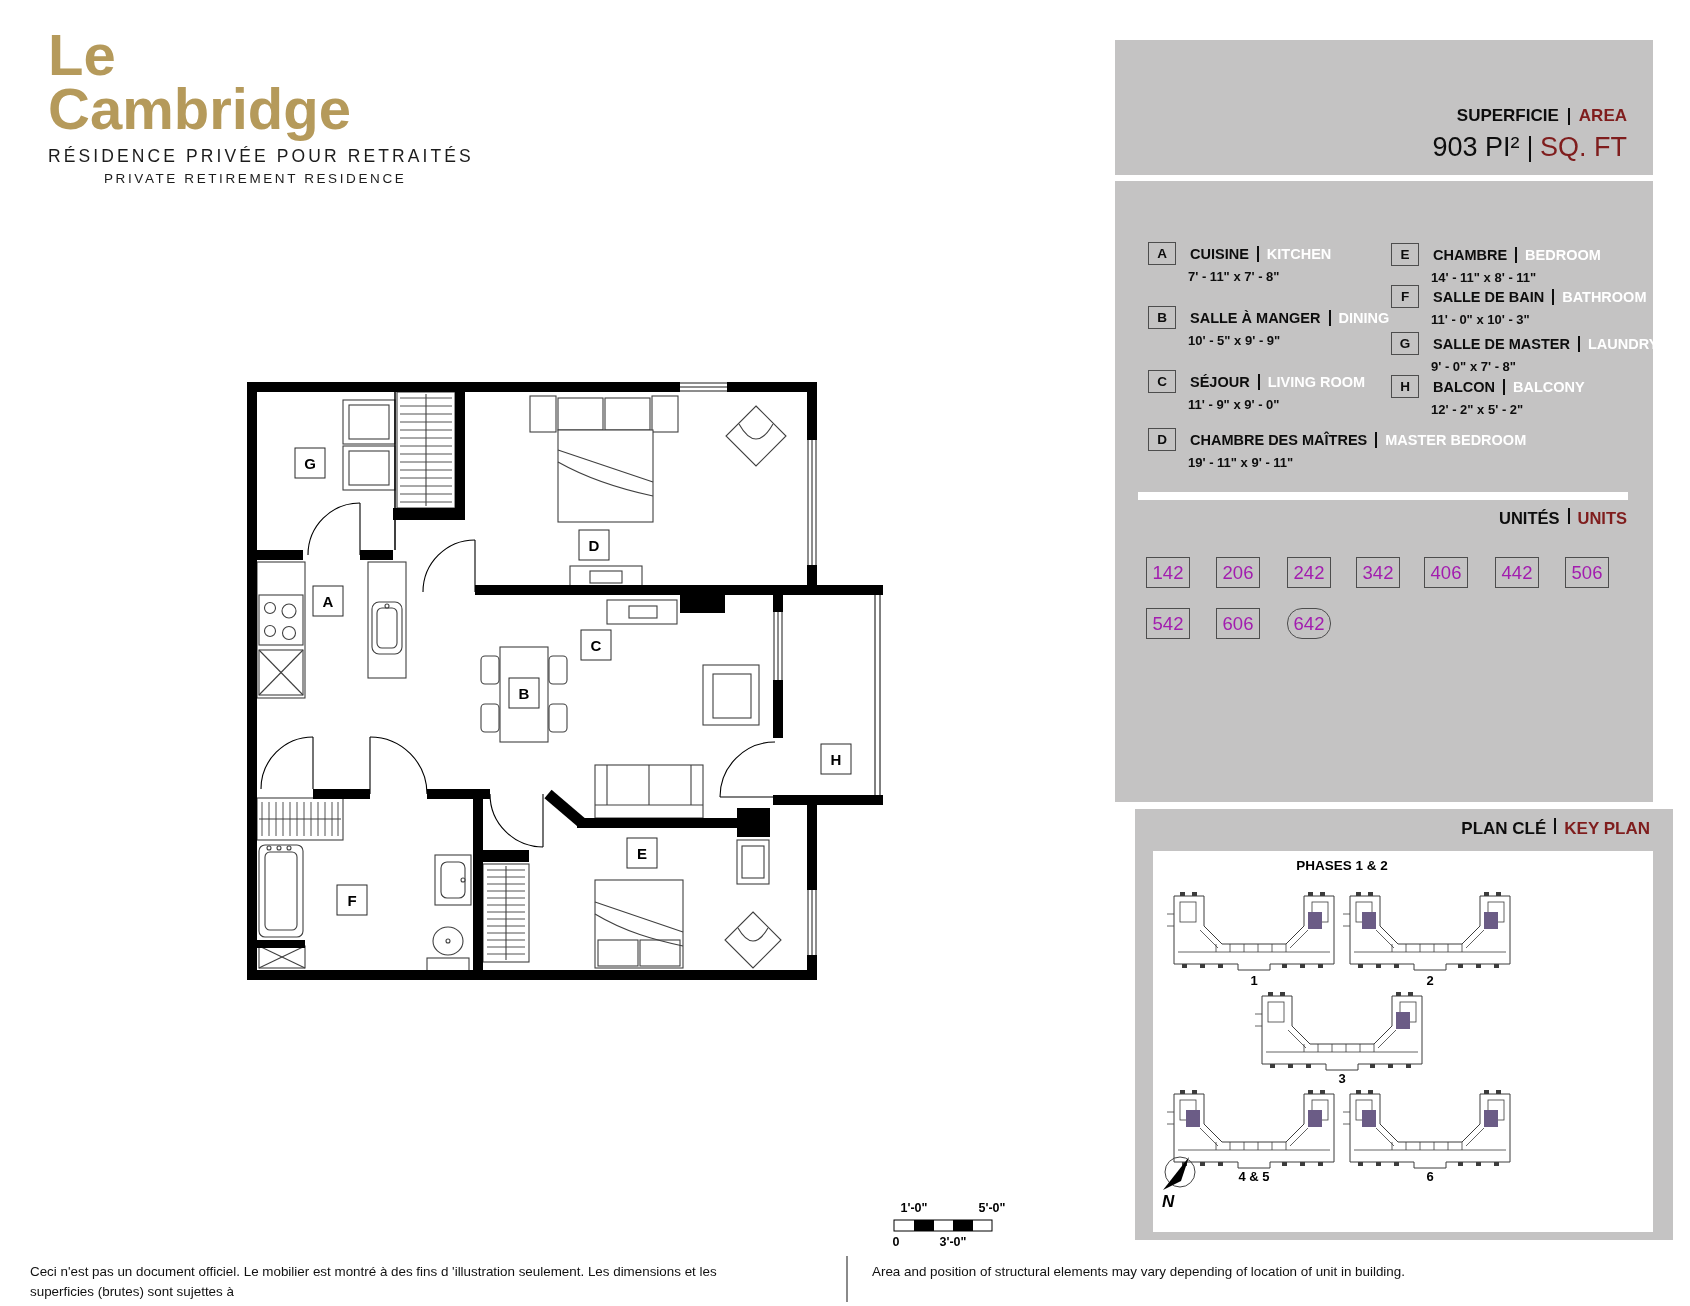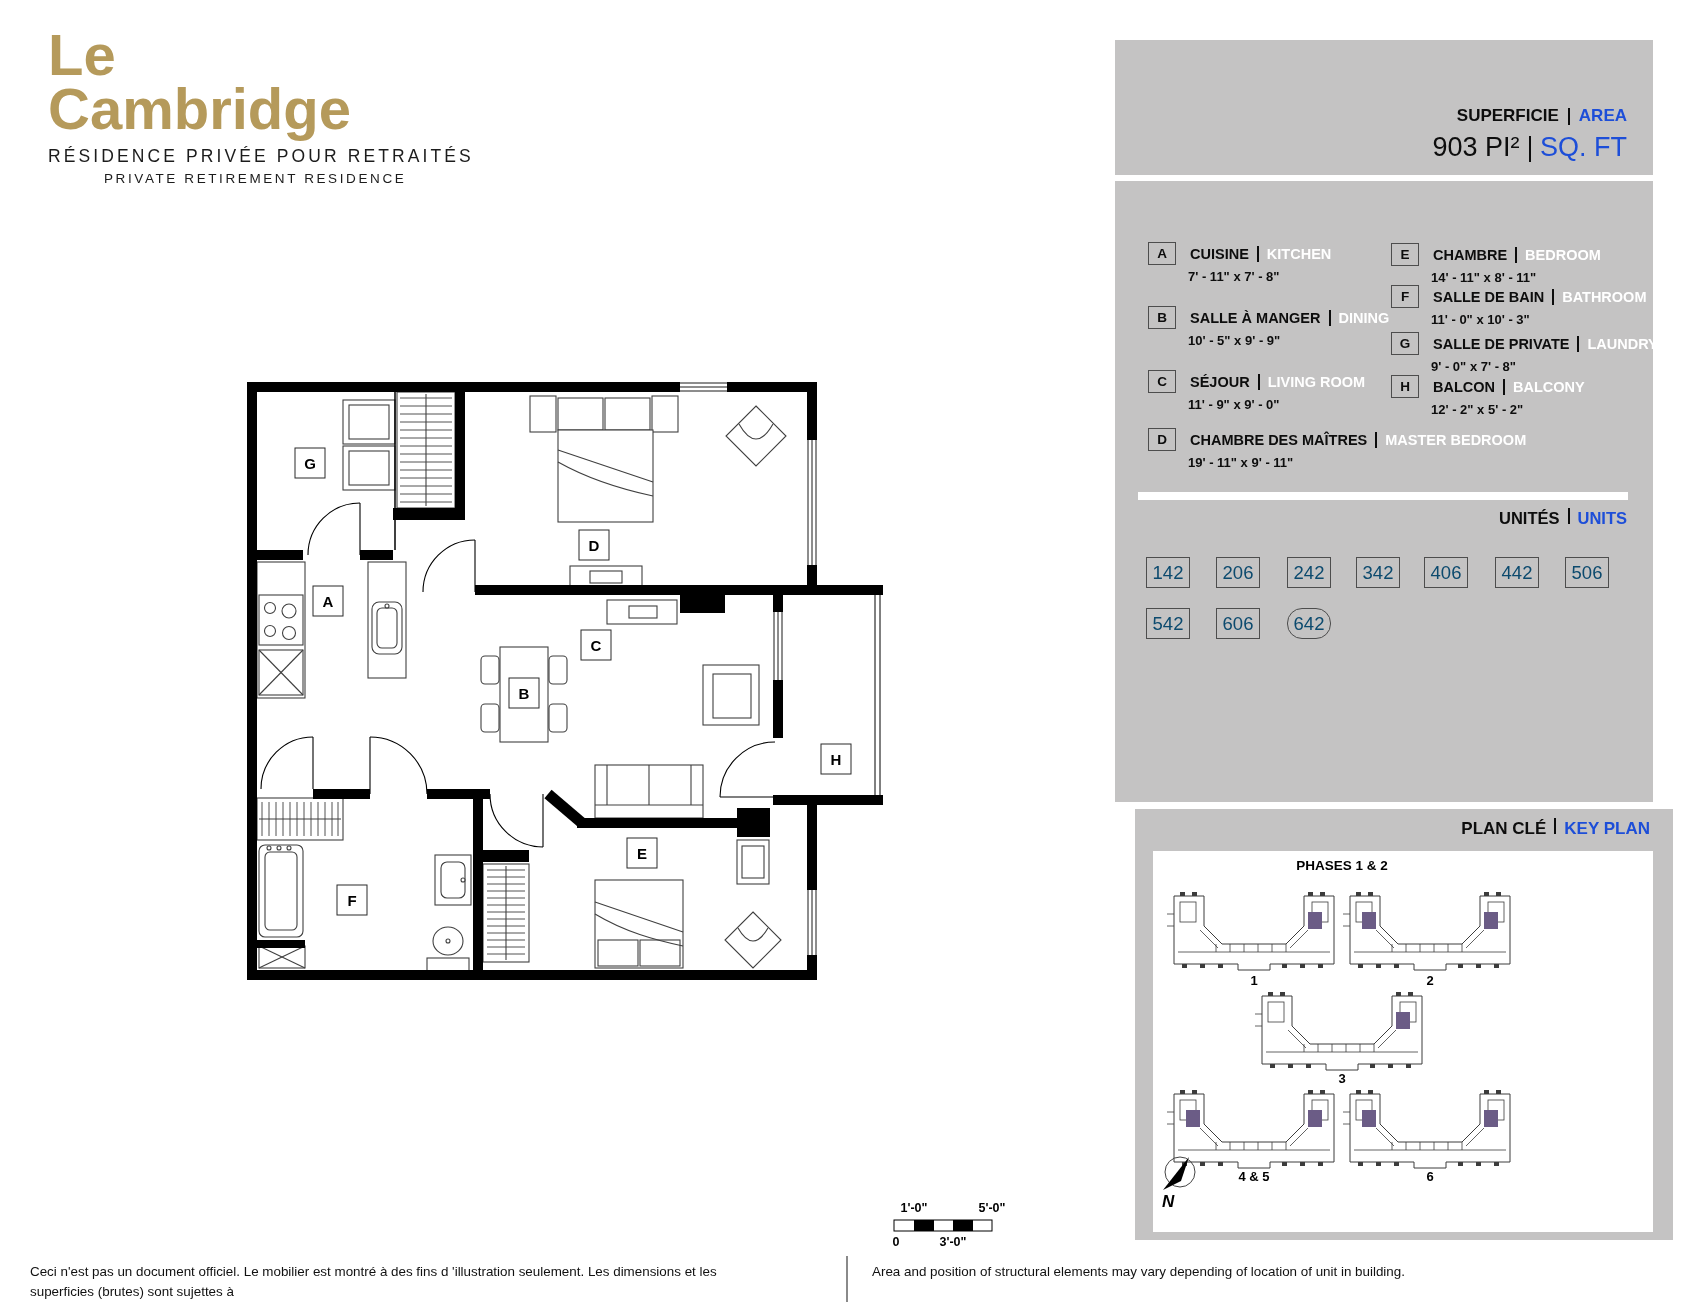--- a/index.html
+++ b/index.html
@@ -18,39 +18,39 @@
   .p-header{top:40px;height:135px;}
   .p-legend{top:181px;height:621px;}
   .p-key{top:809px;height:431px;margin-left:20px;}
 
   
   .hright{position:absolute;right:26px;text-align:right;white-space:nowrap;}
   .type-line{top:6px;font-size:45px;font-weight:bold;color:#0d0d0d;letter-spacing:1px;}
   .type-gap{display:inline-block;width:36px;}
   .sup-line{top:66px;font-size:17px;font-weight:bold;}
   .area-line{top:92px;font-size:27px;}
-  .wht{color:#1d4ed8;text-align:right;}
+  .wht{color:#7f1d1d;text-align:right;}
   .blk{color:#0d0d0d;}
   .vbar{display:inline-block;vertical-align:middle;background:#0d0d0d;margin:0 9px;}
   .vbar.s{width:2px;height:17px;}
   .vbar.m{width:2.5px;height:26px;}
 
   
   .legend-item{position:absolute;white-space:nowrap;}
   .lrow{display:flex;align-items:center;}
   .lbox{display:inline-block;width:26px;height:21px;border:1.3px solid #4d4d4d;
         font-size:13.5px;font-weight:bold;line-height:21px;text-align: center;color:#0d0d0d;}
   .lfr{margin-left:14px;font-size:14.5px;font-weight:bold;color:#0d0d0d;}
   .lsep{display:inline-block;width:2px;height:16px;background:#0d0d0d;margin:0 8px;}
   .len{font-size:14.5px;font-weight:bold;color:#fff;}
   .ldims{margin-left:40px;margin-top:4px;font-size:13px;font-weight:bold;color:#0d0d0d;}
   .ldivider{position:absolute;left:23px;top:311px;width:490px;height:8px;background:#fff;}
   .units-head{position:absolute;right:26px;top:327px;font-size:16.5px;font-weight:bold;white-space:nowrap;}
   .unit-box{position:absolute;width:42px;height:29px;border:1.3px solid #4d4d4d;
-            font-size:18.5px;color:#0c4a6e;text-align:center;line-height:29px;}
+            font-size:18.5px;color:#a21caf;text-align:center;line-height:29px;}
 
   
   .key-title{position:absolute;right:23px;top:9px;font-size:17px;font-weight:bold;white-space:nowrap;}
   .key-inner{position:absolute;left:18px;top:42px;width:500px;height:381px;background:#fff;}
 
   
   .disc{position:absolute;font-size:13.4px;line-height:20px;color:#111;}
   .disc-div{position:absolute;left:846px;top:1256px;width:2px;height:46px;background:#8a8a8a;}
 
   svg text{font-family:"Liberation Sans",sans-serif;}
@@ -131,21 +131,21 @@
           <span class="lbox">F</span>
           <span class="lfr">SALLE DE BAIN</span>
           <span class="lsep"></span>
           <span class="len">BATHROOM</span>
         </div>
       <div class="ldims">11' - 0" x 10' - 3"</div>
     </div>
     <div class="legend-item" style="left:276px;top:151px;">
       <div class="lrow">
           <span class="lbox">G</span>
-          <span class="lfr">SALLE DE PRIVATE</span>
+          <span class="lfr">SALLE DE MASTER</span>
           <span class="lsep"></span>
           <span class="len">LAUNDRY ROOM</span>
         </div>
       <div class="ldims">9' - 0" x 7' - 8"</div>
     </div>
     <div class="legend-item" style="left:276px;top:194px;">
       <div class="lrow">
           <span class="lbox">H</span>
           <span class="lfr">BALCON</span>
           <span class="lsep"></span>

